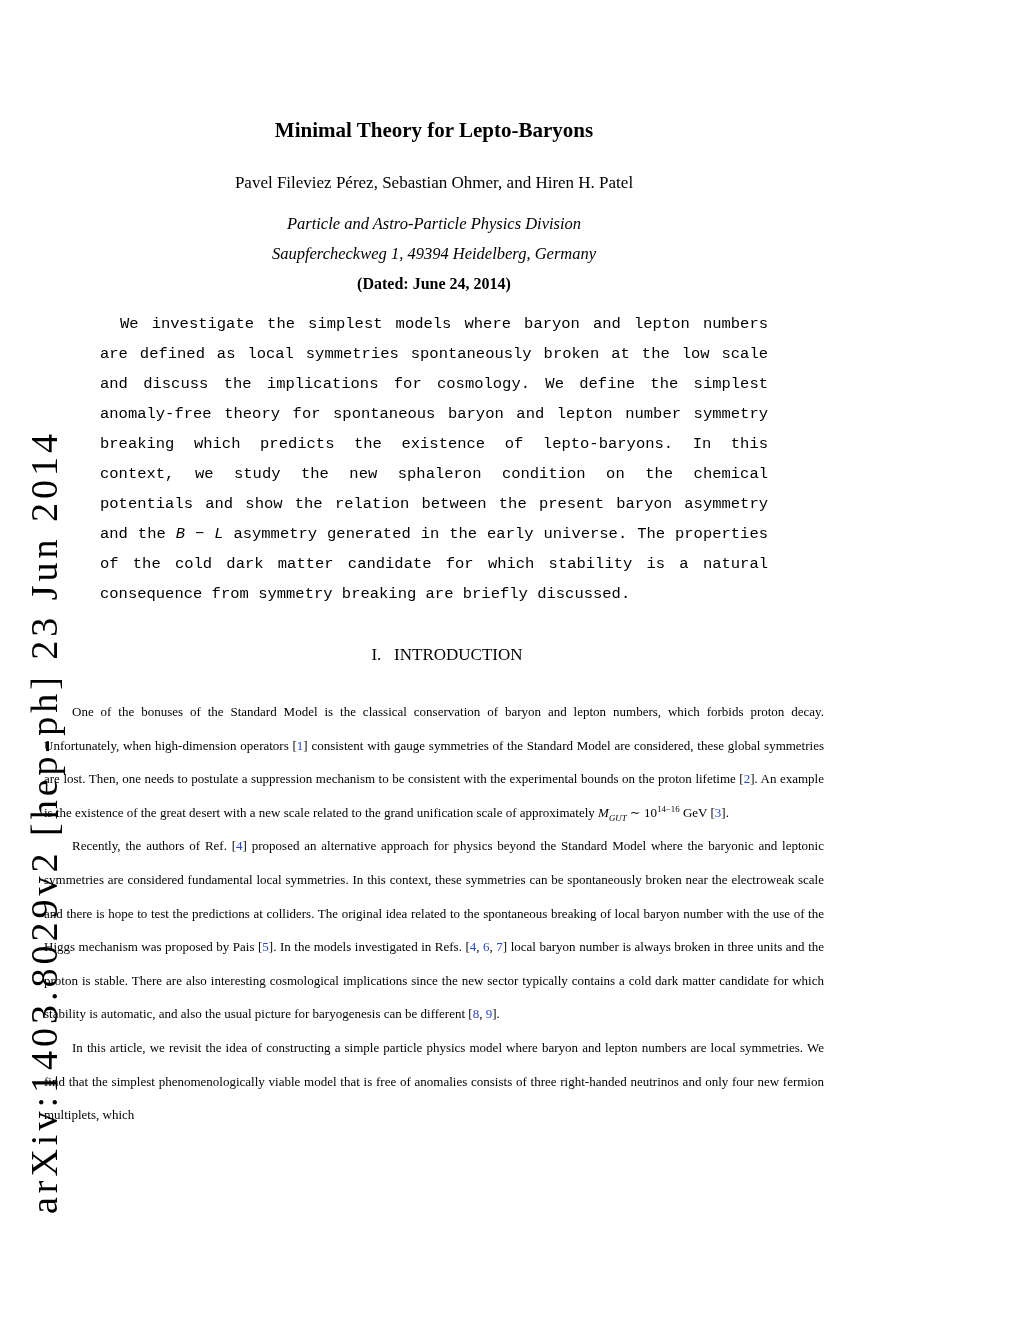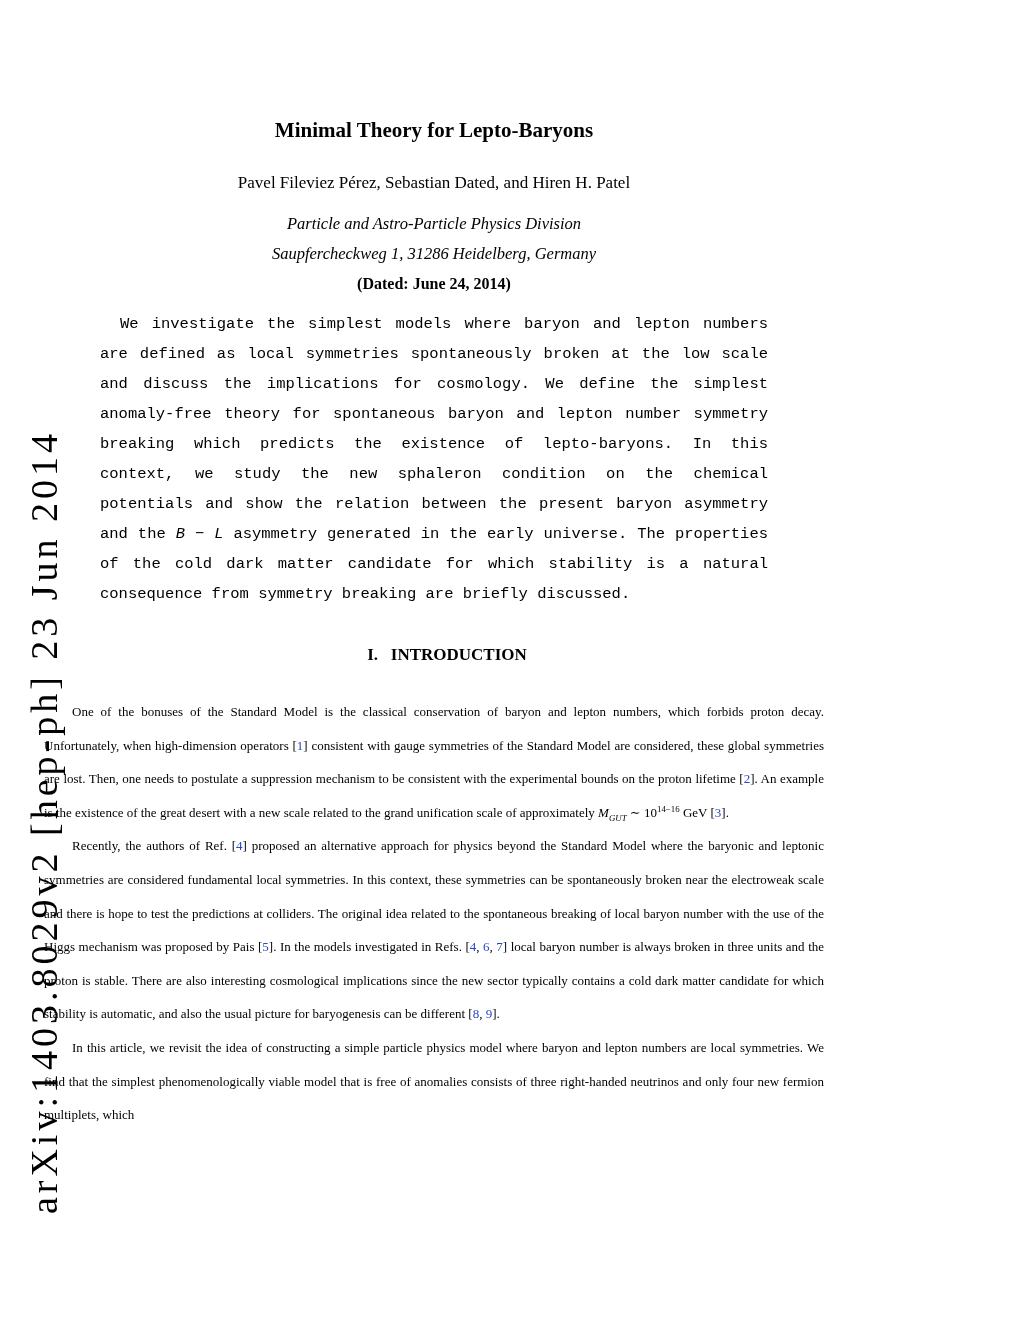--- a/index.html
+++ b/index.html
@@ -54,21 +54,21 @@
     margin: 10px auto 0 auto;
     text-align: justify;
     font-size: 15.5px;
     line-height: 30px;
     text-indent: 20px;
     font-family: Liberation Mono, monospace;
   }
   .section-heading {
     margin-top: 36px;
     text-align: center;
-    font-weight: bold;
+    font-weight: normal;
     font-size: 17px;
     margin-left: 26px;
   }
   .body-text {
     width: 780px;
     margin: 30px auto 0 auto;
     text-align: justify;
     font-size: 13px;
     line-height: 33.6px;
   }
@@ -85,25 +85,25 @@
 <body>
 
 <div class="page">
 
   <div class="arxiv-stamp">arXiv:1403.8029v2 [hep-ph] 23 Jun 2014</div>
 
   <div class="content">
 
     <div class="paper-title">Minimal Theory for Lepto-Baryons</div>
 
-    <div class="authors">Pavel Fileviez Pérez, Sebastian Dated, and Hiren H. Patel</div>
+    <div class="authors">Pavel Fileviez Pérez, Sebastian Ohmer, and Hiren H. Patel</div>
 
     <div class="affiliation">
       <div class="affil-line">Particle and Astro-Particle Physics Division</div>
-      <div class="affil-line">Saupfercheckweg 1, 31286 Heidelberg, Germany</div>
+      <div class="affil-line">Saupfercheckweg 1, 49394 Heidelberg, Germany</div>
       <div class="date-line">(Dated: June 24, 2014)</div>
     </div>
 
     <div class="abstract"><span>We investigate the simplest models where baryon and lepton numbers are defined as local symmetries spontaneously broken at the low scale and discuss the implications for cosmology. We define the simplest anomaly-free theory for spontaneous baryon and lepton number symmetry breaking which predicts the existence of lepto-baryons. In this context, we study the new sphaleron condition on the chemical potentials and show the relation between the present baryon asymmetry and the </span><span class="seg-i">B − L</span><span> asymmetry generated in the early universe. The properties of the cold dark matter candidate for which stability is a natural consequence from symmetry breaking are briefly discussed.</span></div>
 
     <div class="section-heading">I.&nbsp;&nbsp;&nbsp;INTRODUCTION</div>
 
     <div class="body-text">
       <p><span>One of the bonuses of the Standard Model is the classical conservation of baryon and lepton numbers, which forbids proton decay. Unfortunately, when high-dimension operators [</span><span class="seg-c">1</span><span>] consistent with gauge symmetries of the Standard Model are considered, these global symmetries are lost. Then, one needs to postulate a suppression mechanism to be consistent with the experimental bounds on the proton lifetime [</span><span class="seg-c">2</span><span>]. An example is the existence of the great desert with a new scale related to the grand unification scale of approximately </span><span class="seg-i">M</span><span class="seg-sub">GUT</span><span> ∼ 10</span><span class="seg-sup">14−16</span><span> GeV [</span><span class="seg-c">3</span><span>].</span></p>
       <p><span>Recently, the authors of Ref. [</span><span class="seg-c">4</span><span>] proposed an alternative approach for physics beyond the Standard Model where the baryonic and leptonic symmetries are considered fundamental local symmetries. In this context, these symmetries can be spontaneously broken near the electroweak scale and there is hope to test the predictions at colliders. The original idea related to the spontaneous breaking of local baryon number with the use of the Higgs mechanism was proposed by Pais [</span><span class="seg-c">5</span><span>]. In the models investigated in Refs. [</span><span class="seg-c">4</span><span>, </span><span class="seg-c">6</span><span>, </span><span class="seg-c">7</span><span>] local baryon number is always broken in three units and the proton is stable. There are also interesting cosmological implications since the new sector typically contains a cold dark matter candidate for which stability is automatic, and also the usual picture for baryogenesis can be different [</span><span class="seg-c">8</span><span>, </span><span class="seg-c">9</span><span>].</span></p>

